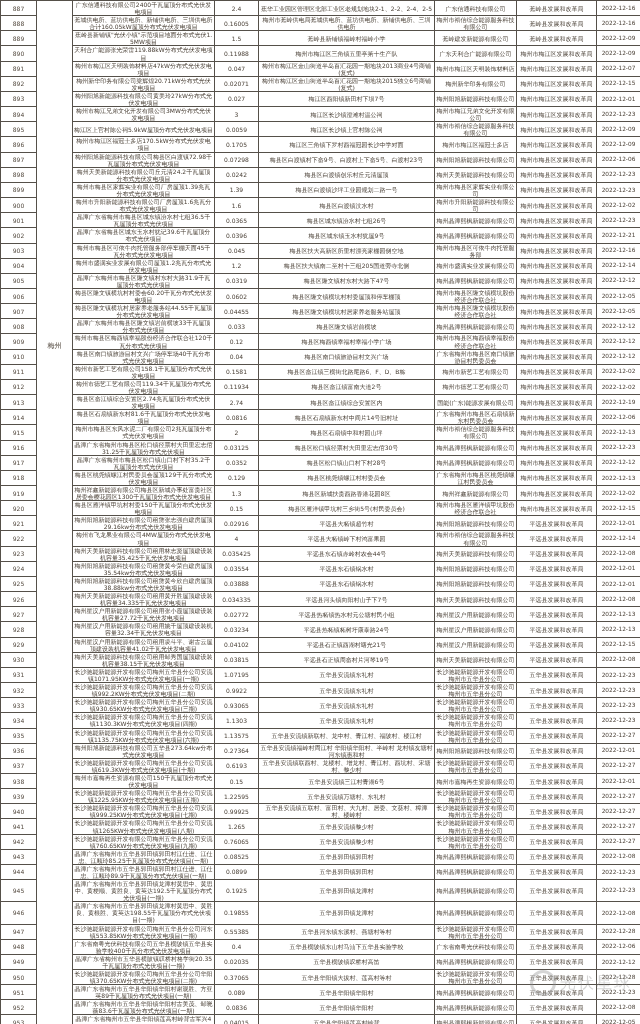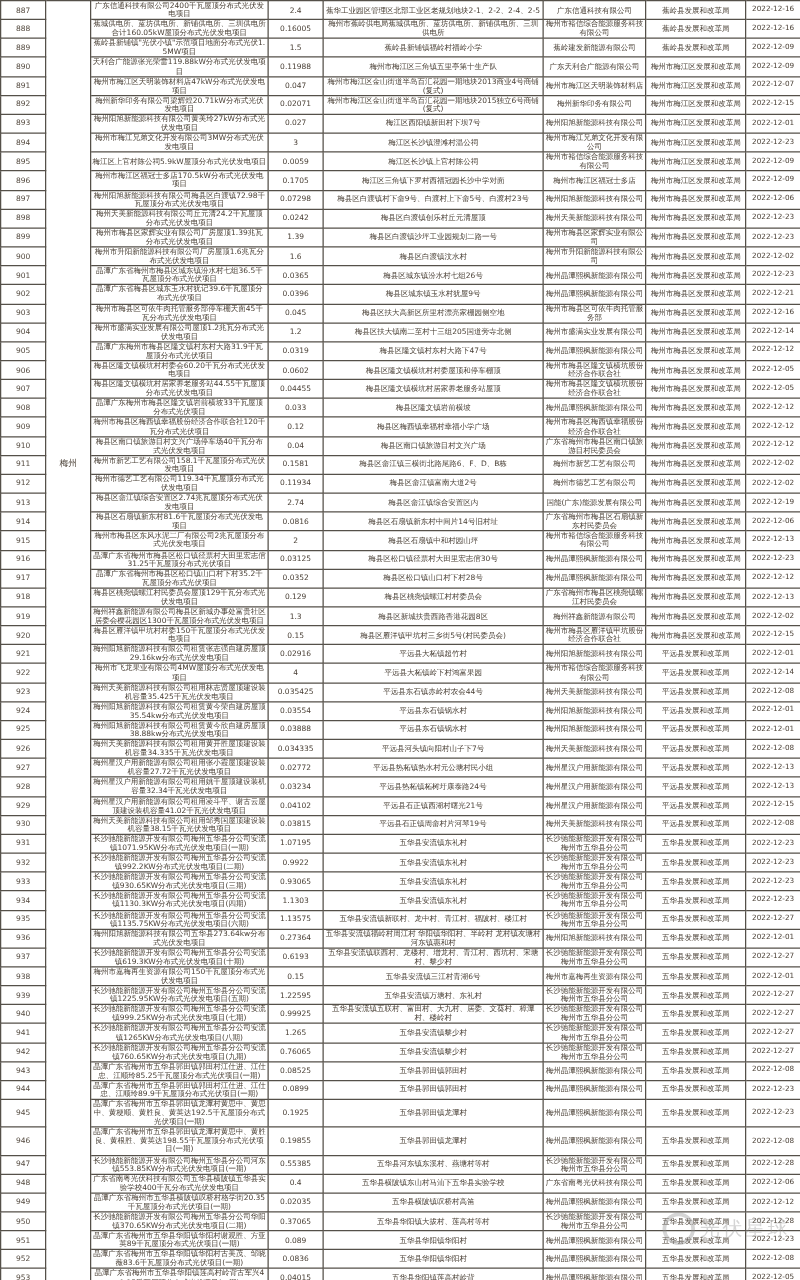--- a/index.html
+++ b/index.html
@@ -7,21 +7,21 @@
        font-family:"DejaVu Sans","Liberation Sans",sans-serif;}
   table{border-collapse:collapse;table-layout:fixed;width:640px;background:#fff;}
   td{border:1px solid #555049;font-size:6px;line-height:1.18;color:#4a4036;
      text-align:center;vertical-align:middle;padding:0 1px;overflow:hidden;
      word-break:break-all;}
   tr{min-height:9px;}
   .c-no{font-size:6px;color:#53493e;}
   .c-cap{font-size:6px;}
   .c-date{font-size:5.8px;white-space:nowrap;}
   .c-region{position:relative;border:1px solid #555049;}
-  .c-region .region-label{position:absolute;top:366px;left:0;width:100%;
+  .c-region .region-label{position:absolute;top:341px;left:0;width:100%;
      font-size:7px;color:#4a4036;}
   .watermark{position:absolute;right:8px;bottom:28px;display:flex;align-items:center;
      gap:4px;color:rgba(145,145,145,0.38);pointer-events:none;}
   .watermark .wm-circle{width:26px;height:26px;border:3px solid rgba(145,145,145,0.38);
      border-radius:50%;box-sizing:border-box;}
   .watermark .wm-text{font-size:16px;font-weight:normal;letter-spacing:2px;}
 </style>
 </head>
 <body>
 

